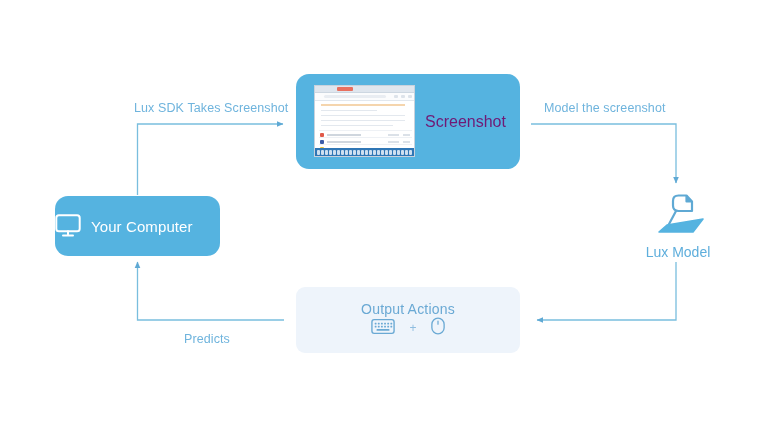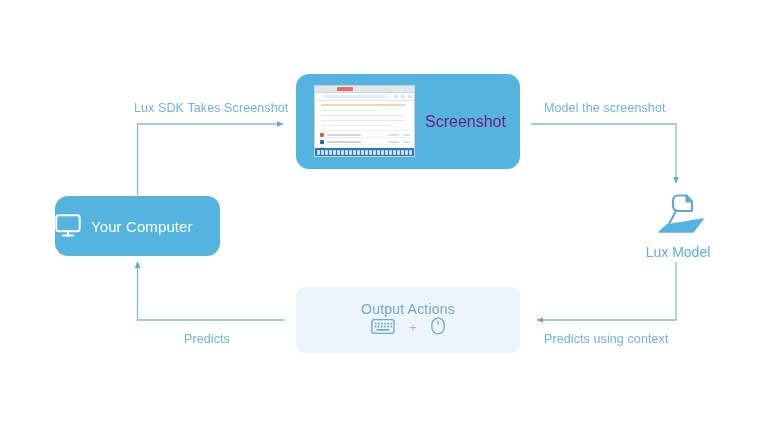--- a/index.html
+++ b/index.html
@@ -421,16 +421,15 @@
         <svg viewBox="0 0 16 20" width="14" height="18">
           <rect x="1" y="1" width="14" height="18" rx="7" fill="none" stroke="#6aa9d4" stroke-width="1.5"></rect>
           <path d="M8,4.4 L8,8" stroke="#6aa9d4" stroke-width="1.4" stroke-linecap="round"></path>
         </svg>
       </span>
     </span>
   </div>
 
   <span class="edge-label" id="lbl-sdk">Lux SDK Takes Screenshot</span>
   <span class="edge-label" id="lbl-passes">Model the screenshot</span>
-  <span class="edge-label" id="lbl-predicts">Predicts using context</span>
   <span class="edge-label" id="lbl-controls">Predicts</span>
 
 </div>
 
 </body></html>

